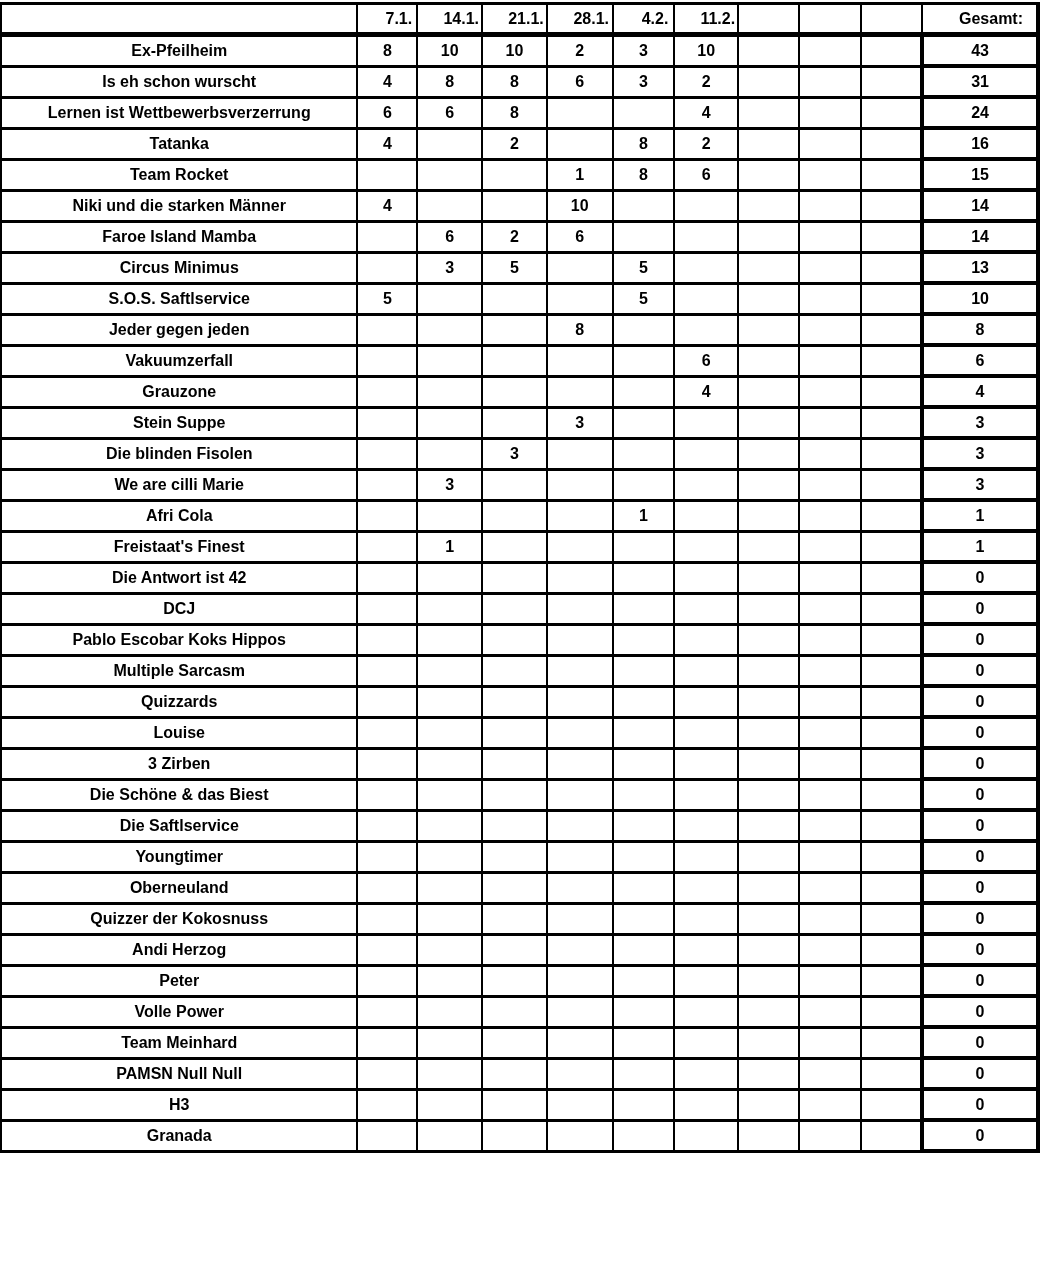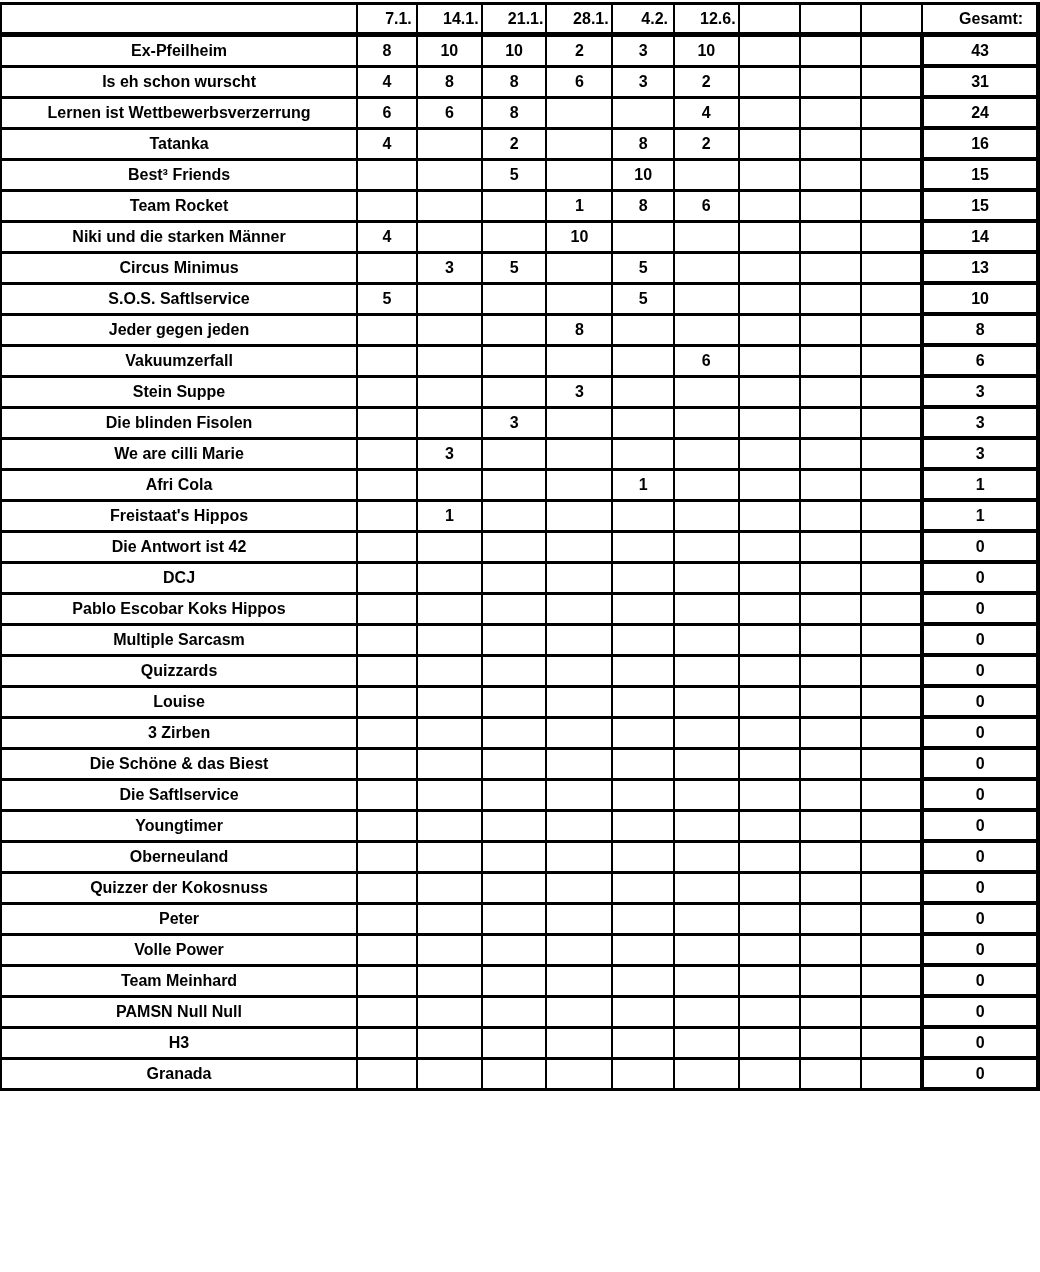--- a/index.html
+++ b/index.html
@@ -66,21 +66,21 @@
     <col class="total-col">
   </colgroup>
   <thead>
     <tr>
       <th></th>
       <th>7.1.</th>
       <th>14.1.</th>
       <th>21.1.</th>
       <th>28.1.</th>
       <th>4.2.</th>
-      <th>12.6.</th>
+      <th>11.2.</th>
       <th></th>
       <th></th>
       <th></th>
       <th class="total-head">Gesamt:</th>
     </tr>
   </thead>
   <tbody>
       <tr>
         <td>Ex-Pfeilheim</td>
         <td>8</td>
@@ -127,33 +127,20 @@
         <td>2</td>
         <td></td>
         <td>8</td>
         <td>2</td>
         <td></td>
         <td></td>
         <td></td>
         <td class="total-cell">16</td>
       </tr>
       <tr>
-        <td>Best³ Friends</td>
-        <td></td>
-        <td></td>
-        <td>5</td>
-        <td></td>
-        <td>10</td>
-        <td></td>
-        <td></td>
-        <td></td>
-        <td></td>
-        <td class="total-cell">15</td>
-      </tr>
-      <tr>
         <td>Team Rocket</td>
         <td></td>
         <td></td>
         <td></td>
         <td>1</td>
         <td>8</td>
         <td>6</td>
         <td></td>
         <td></td>
         <td></td>
@@ -166,20 +153,33 @@
         <td></td>
         <td>10</td>
         <td></td>
         <td></td>
         <td></td>
         <td></td>
         <td></td>
         <td class="total-cell">14</td>
       </tr>
       <tr>
+        <td>Faroe Island Mamba</td>
+        <td></td>
+        <td>6</td>
+        <td>2</td>
+        <td>6</td>
+        <td></td>
+        <td></td>
+        <td></td>
+        <td></td>
+        <td></td>
+        <td class="total-cell">14</td>
+      </tr>
+      <tr>
         <td>Circus Minimus</td>
         <td></td>
         <td>3</td>
         <td>5</td>
         <td></td>
         <td>5</td>
         <td></td>
         <td></td>
         <td></td>
         <td></td>
@@ -218,20 +218,33 @@
         <td></td>
         <td></td>
         <td></td>
         <td>6</td>
         <td></td>
         <td></td>
         <td></td>
         <td class="total-cell">6</td>
       </tr>
       <tr>
+        <td>Grauzone</td>
+        <td></td>
+        <td></td>
+        <td></td>
+        <td></td>
+        <td></td>
+        <td>4</td>
+        <td></td>
+        <td></td>
+        <td></td>
+        <td class="total-cell">4</td>
+      </tr>
+      <tr>
         <td>Stein Suppe</td>
         <td></td>
         <td></td>
         <td></td>
         <td>3</td>
         <td></td>
         <td></td>
         <td></td>
         <td></td>
         <td></td>
@@ -270,21 +283,21 @@
         <td></td>
         <td></td>
         <td>1</td>
         <td></td>
         <td></td>
         <td></td>
         <td></td>
         <td class="total-cell">1</td>
       </tr>
       <tr>
-        <td>Freistaat's Hippos</td>
+        <td>Freistaat's Finest</td>
         <td></td>
         <td>1</td>
         <td></td>
         <td></td>
         <td></td>
         <td></td>
         <td></td>
         <td></td>
         <td></td>
         <td class="total-cell">1</td>
@@ -427,20 +440,33 @@
         <td></td>
         <td></td>
         <td></td>
         <td></td>
         <td></td>
         <td></td>
         <td class="total-cell">0</td>
       </tr>
       <tr>
         <td>Quizzer der Kokosnuss</td>
+        <td></td>
+        <td></td>
+        <td></td>
+        <td></td>
+        <td></td>
+        <td></td>
+        <td></td>
+        <td></td>
+        <td></td>
+        <td class="total-cell">0</td>
+      </tr>
+      <tr>
+        <td>Andi Herzog</td>
         <td></td>
         <td></td>
         <td></td>
         <td></td>
         <td></td>
         <td></td>
         <td></td>
         <td></td>
         <td></td>
         <td class="total-cell">0</td>

